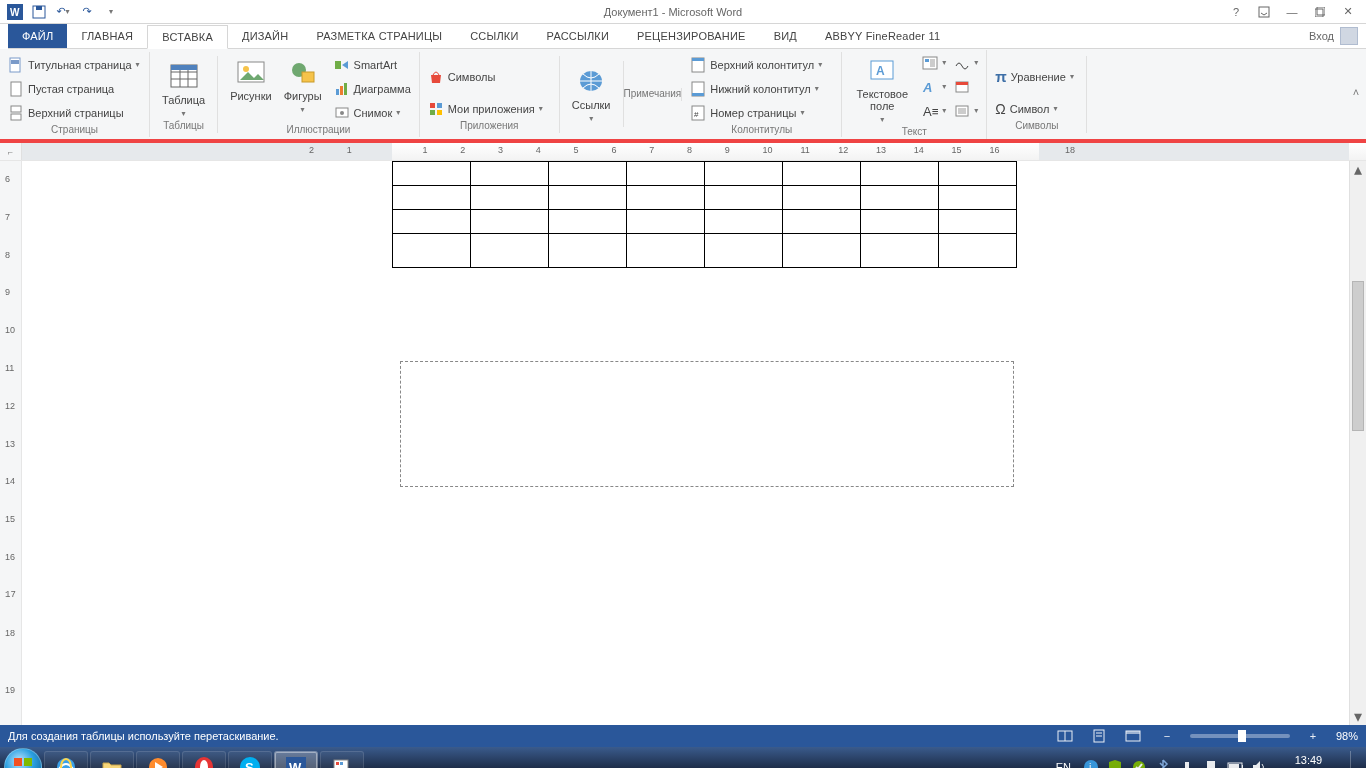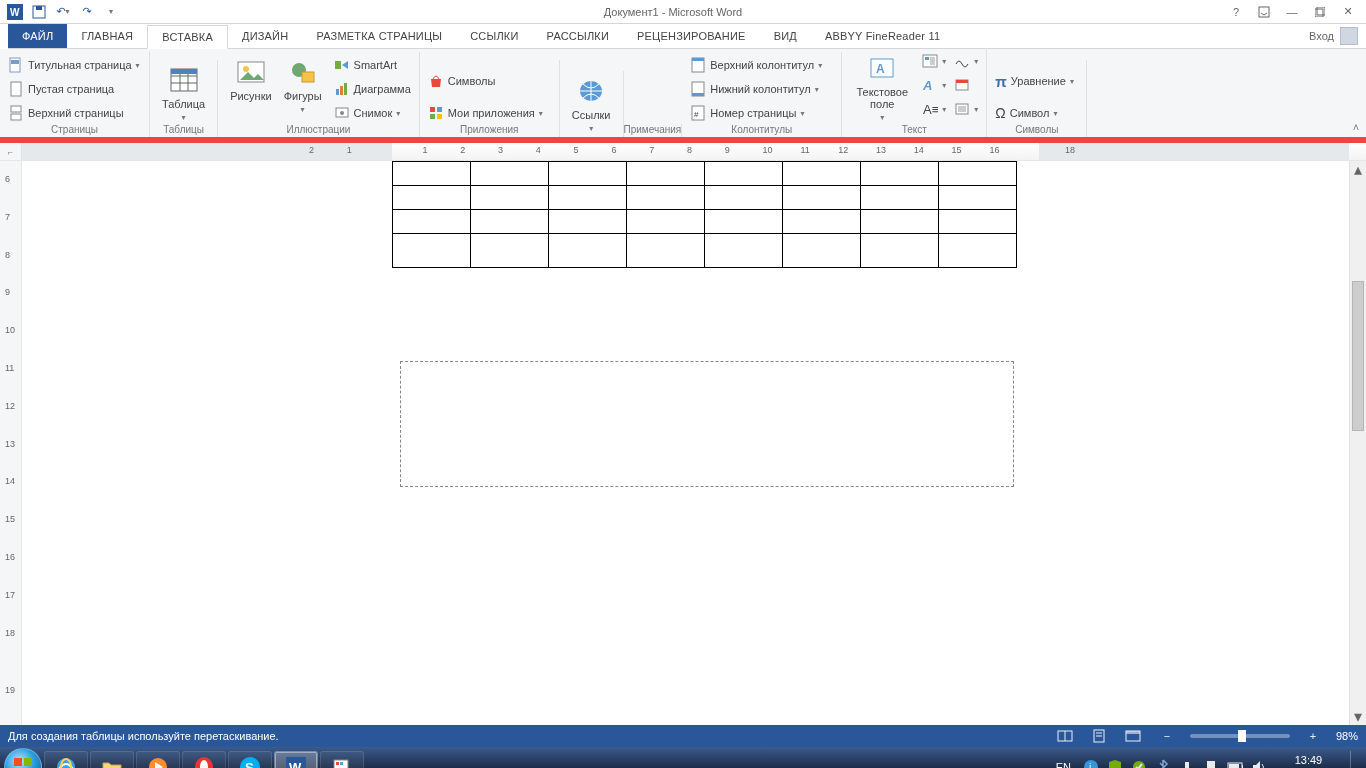--- a/index.html
+++ b/index.html
@@ -16,21 +16,21 @@
 
 .ribtabs { height: 25px; background: #fff; display: flex; align-items: stretch; font-size: 11px; border-bottom: 1px solid #d6d6d6; margin-left: 8px; }
 .tab { padding: 0 14px; display: flex; align-items: center; color: #444; cursor: pointer; text-transform: uppercase; letter-spacing: .2px; }
 .tab.file { background: #2a579a; color: #fff; font-weight: 400; }
 .tab.active { border: 1px solid #d6d6d6; border-bottom: 1px solid #fff; position: relative; top: 1px; background: #fff; }
 .ribtabs .spacer { flex: 1; }
 .login { display: flex; align-items: center; gap: 6px; padding: 0 8px; color: #666; }
 .avatar { width: 18px; height: 18px; background: #d0d7e2; border: 1px solid #b0bcd0; }
 
 
-.ribbon { height: 94px; background: #f5f6f7; border-bottom: 6px solid #ef4444; display: flex; align-items: flex-end; font-size: 11px; color: #444; }
+.ribbon { height: 94px; background: #f5f6f7; border-bottom: 4px solid #ef4444; display: flex; align-items: center; font-size: 11px; color: #444; }
 .group { border-right: 1px solid #e0e0e0; display: flex; flex-direction: column; }
 .group-body { flex: 1; display: flex; align-items: flex-start; padding: 2px 6px 0 6px; }
 .group-title { text-align: center; font-size: 10px; color: #777; padding-bottom: 2px; }
 .stack { display: flex; flex-direction: column; gap: 2px; }
 .row-item { display: flex; align-items: center; gap: 4px; height: 22px; padding: 0 2px; cursor: pointer; white-space: nowrap; }
 .big-btn { display: flex; flex-direction: column; align-items: center; justify-content: flex-start; padding: 2px 6px 0 6px; cursor: pointer; text-align: center; line-height: 12px; gap: 2px; }
 .big-btn .ic { width: 32px; height: 32px; display: flex; align-items: center; justify-content: center; }
 .mini-dd { font-size: 8px; color: #777; }
 .collapse-arrow { width: 20px; display:flex; align-items:flex-end; justify-content:center; padding-bottom:4px; color:#777; cursor:pointer;}
 svg { display: block; }
@@ -434,21 +434,21 @@
       <span class="num" style="top: 50.8px;">7</span>
       <span class="num" style="top: 88.6px;">8</span>
       <span class="num" style="top: 126.4px;">9</span>
       <span class="num" style="top: 164.2px;">10</span>
       <span class="num" style="top: 202px;">11</span>
       <span class="num" style="top: 239.8px;">12</span>
       <span class="num" style="top: 277.6px;">13</span>
       <span class="num" style="top: 315.4px;">14</span>
       <span class="num" style="top: 353.2px;">15</span>
       <span class="num" style="top: 391px;">16</span>
-      <span class="num" style="top: 428.8px;">17</span>
+      <span class="num" style="top: 428.8px; font-family: Liberation Mono, monospace;">17</span>
       <span class="num" style="top: 466.6px;">18</span>
       <span class="num" style="top: 524px;">19</span>
     </div>
   <div class="canvas">
     <table class="table" style="left:370px; top:0px;">
       <tbody>
           <tr>
             <td></td>
             <td></td>
             <td></td>

